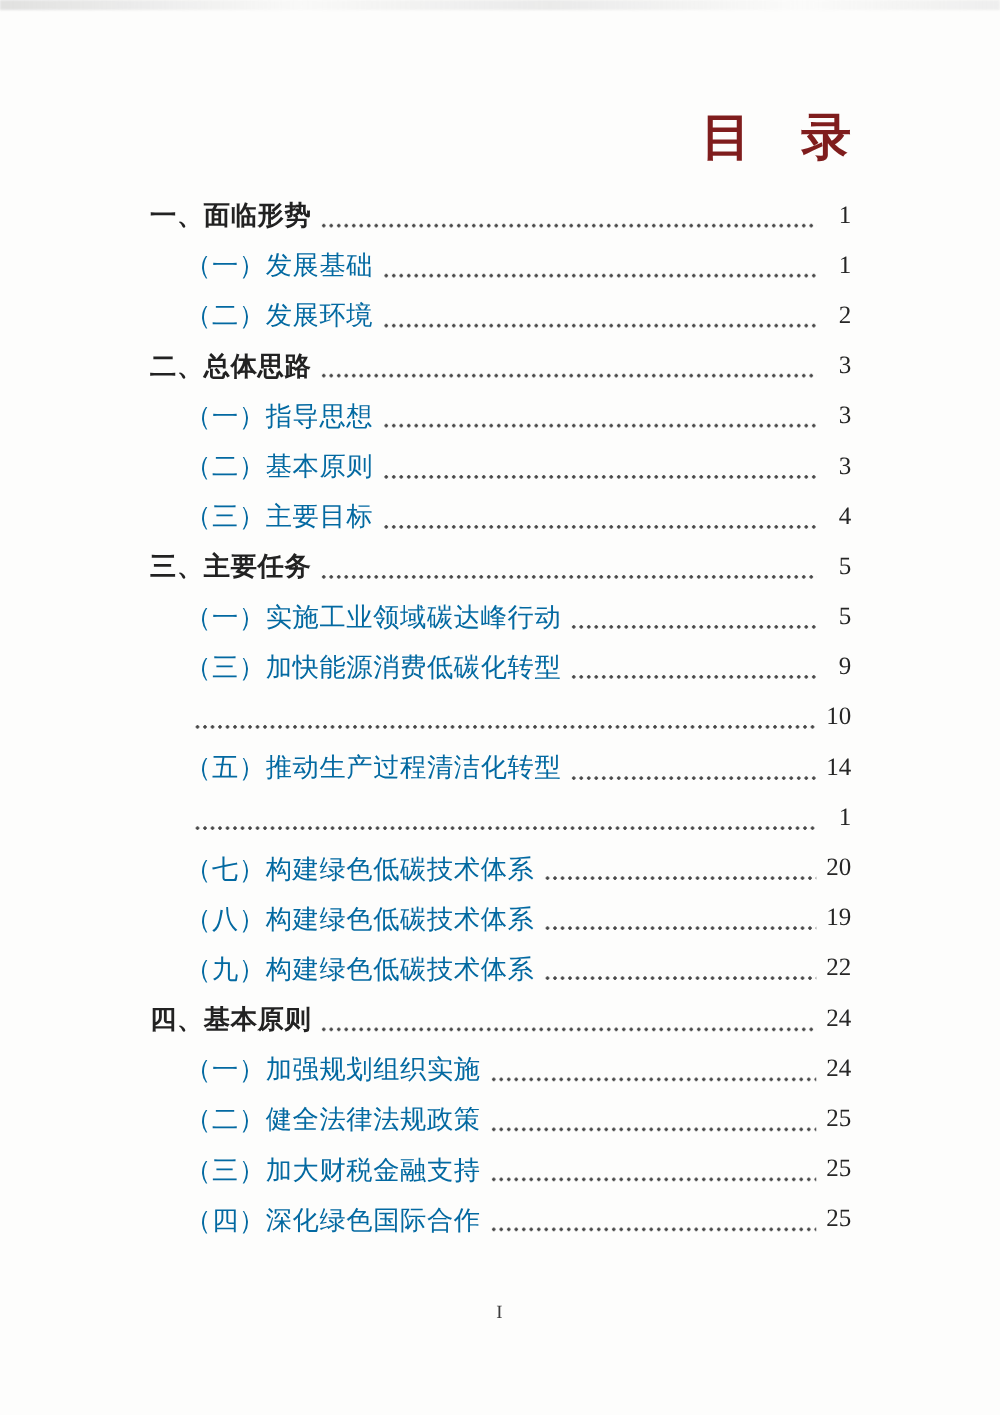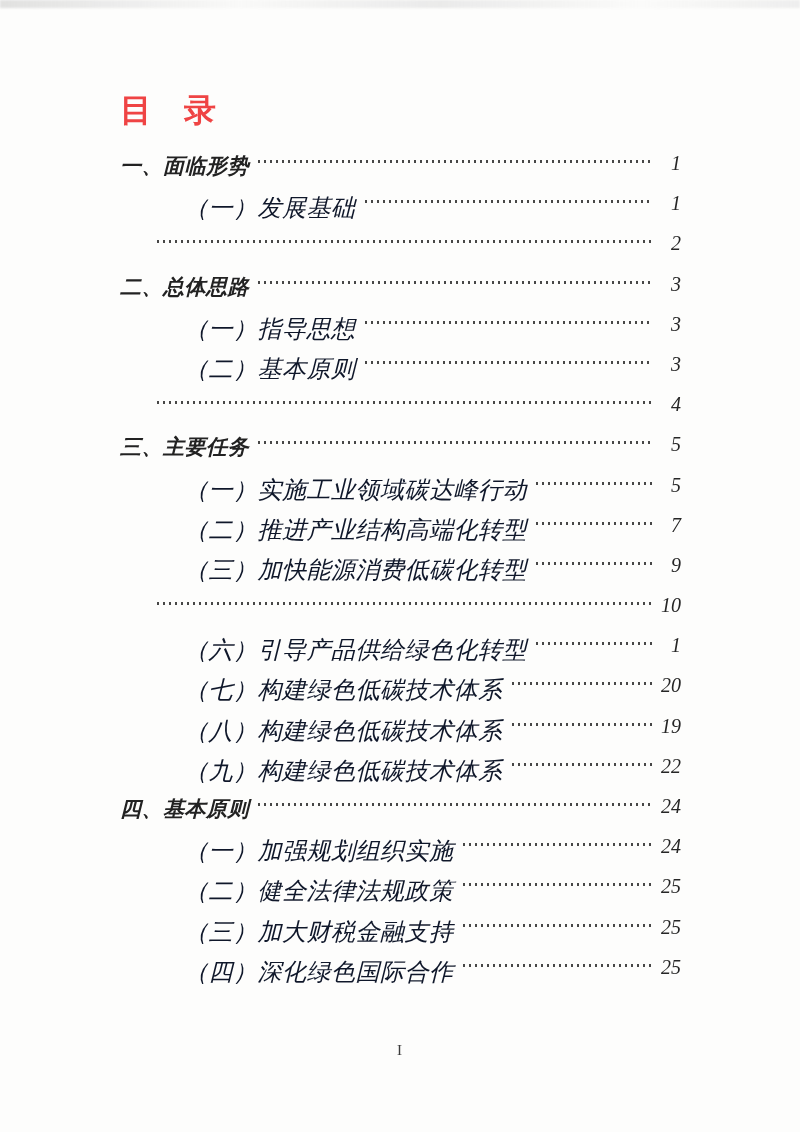--- a/index.html
+++ b/index.html
@@ -26,57 +26,55 @@
     height: 8px;
     background: linear-gradient(90deg,
       rgba(190,190,190,.45), rgba(230,230,230,.15) 30%,
       rgba(200,200,200,.35) 55%, rgba(235,235,235,.1) 80%,
       rgba(205,205,205,.3));
     filter: blur(1px);
   }
   .doc-title {
     margin: 0;
     padding-top: 90px;
-    text-align: left;
-    font-size: 32px;
+    text-align: right;
+    font-size: 40px;
     line-height: 40px;
     font-weight: bold;
-    color: #ef4444;
+    color: #7f1d1d;
     font-family: "Liberation Serif", "DejaVu Serif", serif;
   }
   .toc {
     margin-top: 22px;
   }
   .toc-row {
     display: flex;
-    align-items: flex-start;
+    align-items: center;
     height: 40.2px;
     white-space: nowrap;
-    font-style: italic;
   }
   .toc-row .toc-label {
     flex: 0 0 auto;
   }
   .toc-row.lv1 .toc-label {
     font-family: "Liberation Sans", "DejaVu Sans", sans-serif;
     font-weight: bold;
     font-size: 21px;
     letter-spacing: .5px;
     color: #222;
   }
   .toc-row.lv2 {
     padding-left: 28px;
   }
   .toc-row.lv2 .toc-label {
     font-family: "Liberation Serif", "DejaVu Serif", serif;
     font-weight: normal;
-    font-size: 24px;
+    font-size: 21px;
     letter-spacing: .5px;
-    color: #0f172a;
-    margin-left: 36px;
+    color: #0369a1;
   }
   .toc-leader {
     flex: 1 1 auto;
     height: 3px;
     margin: 0 4px 0 7px;
     transform: translateY(8px);
     background-image: radial-gradient(circle, #474747 1.15px, transparent 1.45px);
     background-size: 6px 3px;
     background-repeat: repeat-x;
     background-position: left center;
@@ -114,68 +112,69 @@
     <span class="toc-label">一、面临形势</span>
     <span class="toc-leader"></span>
     <span class="toc-page">1</span>
   </div>
       <div class="toc-row lv2">
     <span class="toc-label">（一）发展基础</span>
     <span class="toc-leader"></span>
     <span class="toc-page">1</span>
   </div>
       <div class="toc-row lv2">
+    <span class="toc-label">（二）发展环境</span>
     <span class="toc-leader"></span>
     <span class="toc-page">2</span>
   </div>
       <div class="toc-row lv1">
     <span class="toc-label">二、总体思路</span>
     <span class="toc-leader"></span>
     <span class="toc-page">3</span>
   </div>
       <div class="toc-row lv2">
     <span class="toc-label">（一）指导思想</span>
     <span class="toc-leader"></span>
     <span class="toc-page">3</span>
   </div>
       <div class="toc-row lv2">
     <span class="toc-label">（二）基本原则</span>
     <span class="toc-leader"></span>
     <span class="toc-page">3</span>
   </div>
       <div class="toc-row lv2">
+    <span class="toc-label">（三）主要目标</span>
     <span class="toc-leader"></span>
     <span class="toc-page">4</span>
   </div>
       <div class="toc-row lv1">
     <span class="toc-label">三、主要任务</span>
     <span class="toc-leader"></span>
     <span class="toc-page">5</span>
   </div>
       <div class="toc-row lv2">
     <span class="toc-label">（一）实施工业领域碳达峰行动</span>
     <span class="toc-leader"></span>
     <span class="toc-page">5</span>
   </div>
       <div class="toc-row lv2">
-    <span class="toc-label">（二）推进产业结构高端化转型</span>
-    <span class="toc-leader"></span>
-    <span class="toc-page">7</span>
-  </div>
-      <div class="toc-row lv2">
     <span class="toc-label">（三）加快能源消费低碳化转型</span>
     <span class="toc-leader"></span>
     <span class="toc-page">9</span>
   </div>
       <div class="toc-row lv2">
     <span class="toc-leader"></span>
     <span class="toc-page">10</span>
   </div>
       <div class="toc-row lv2">
-    <span class="toc-label">（六）引导产品供给绿色化转型</span>
+    <span class="toc-label">（五）推动生产过程清洁化转型</span>
+    <span class="toc-leader"></span>
+    <span class="toc-page">14</span>
+  </div>
+      <div class="toc-row lv2">
     <span class="toc-leader"></span>
     <span class="toc-page">1</span>
   </div>
       <div class="toc-row lv2">
     <span class="toc-label">（七）构建绿色低碳技术体系</span>
     <span class="toc-leader"></span>
     <span class="toc-page">20</span>
   </div>
       <div class="toc-row lv2">
     <span class="toc-label">（八）构建绿色低碳技术体系</span>

